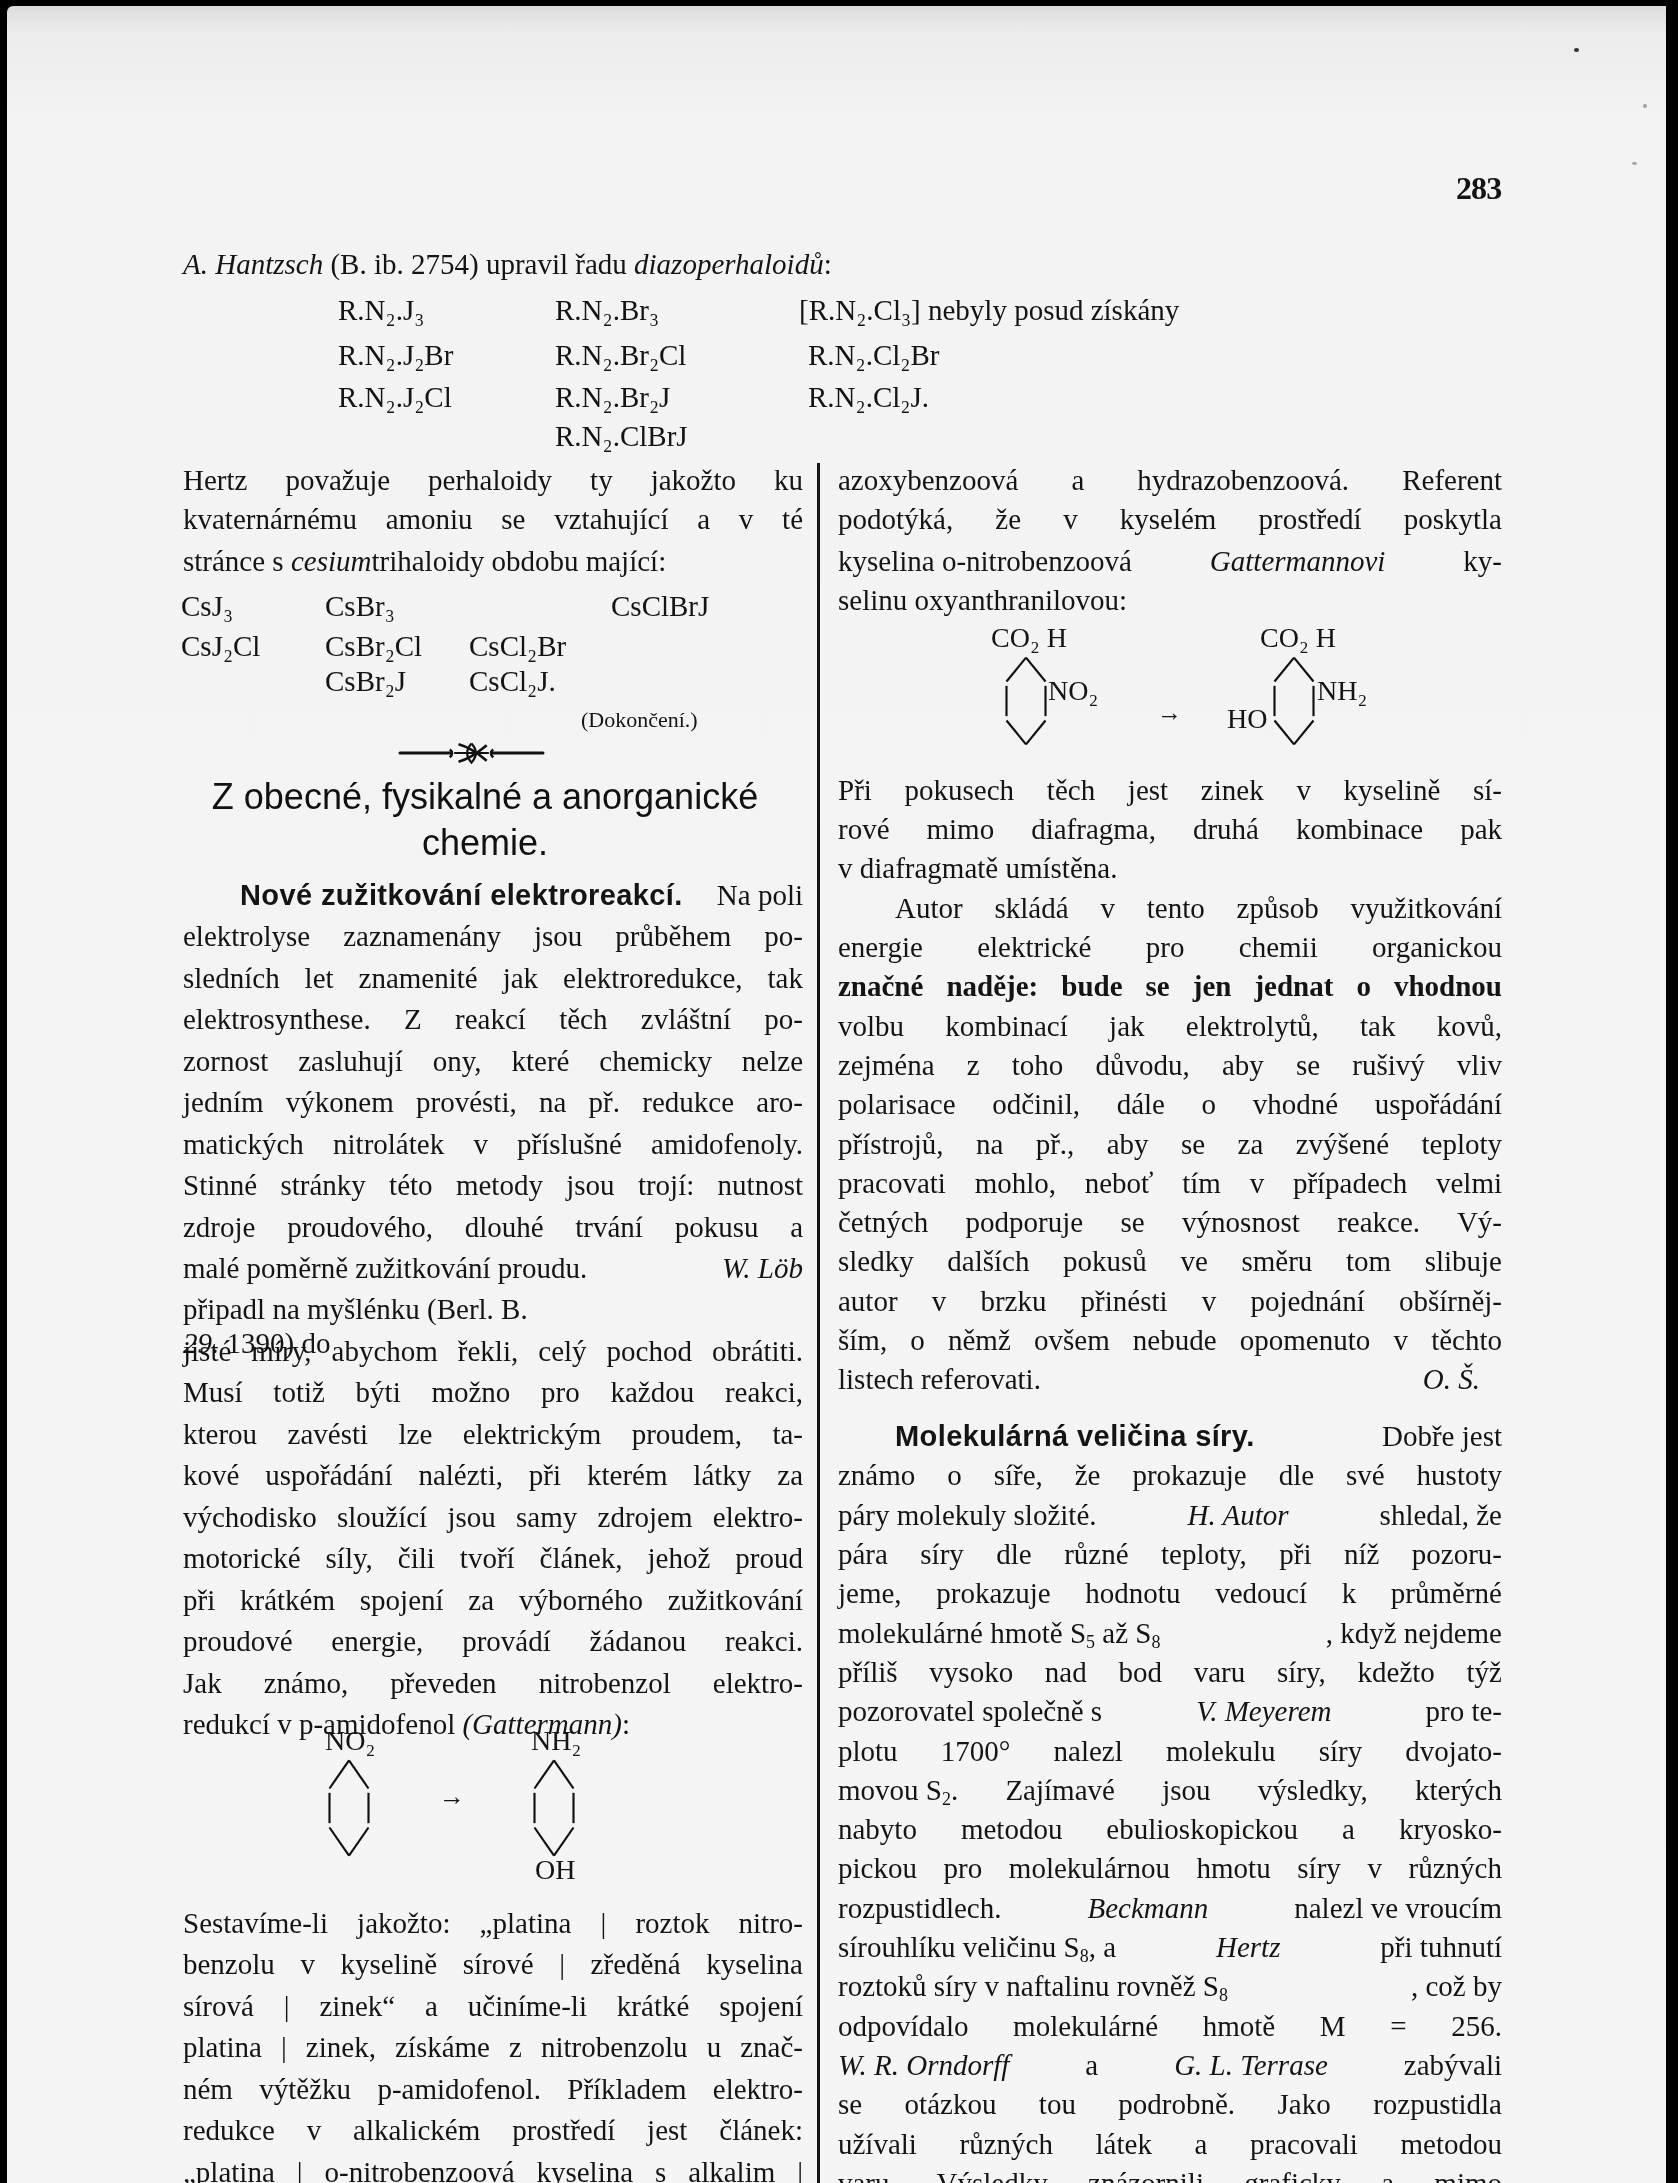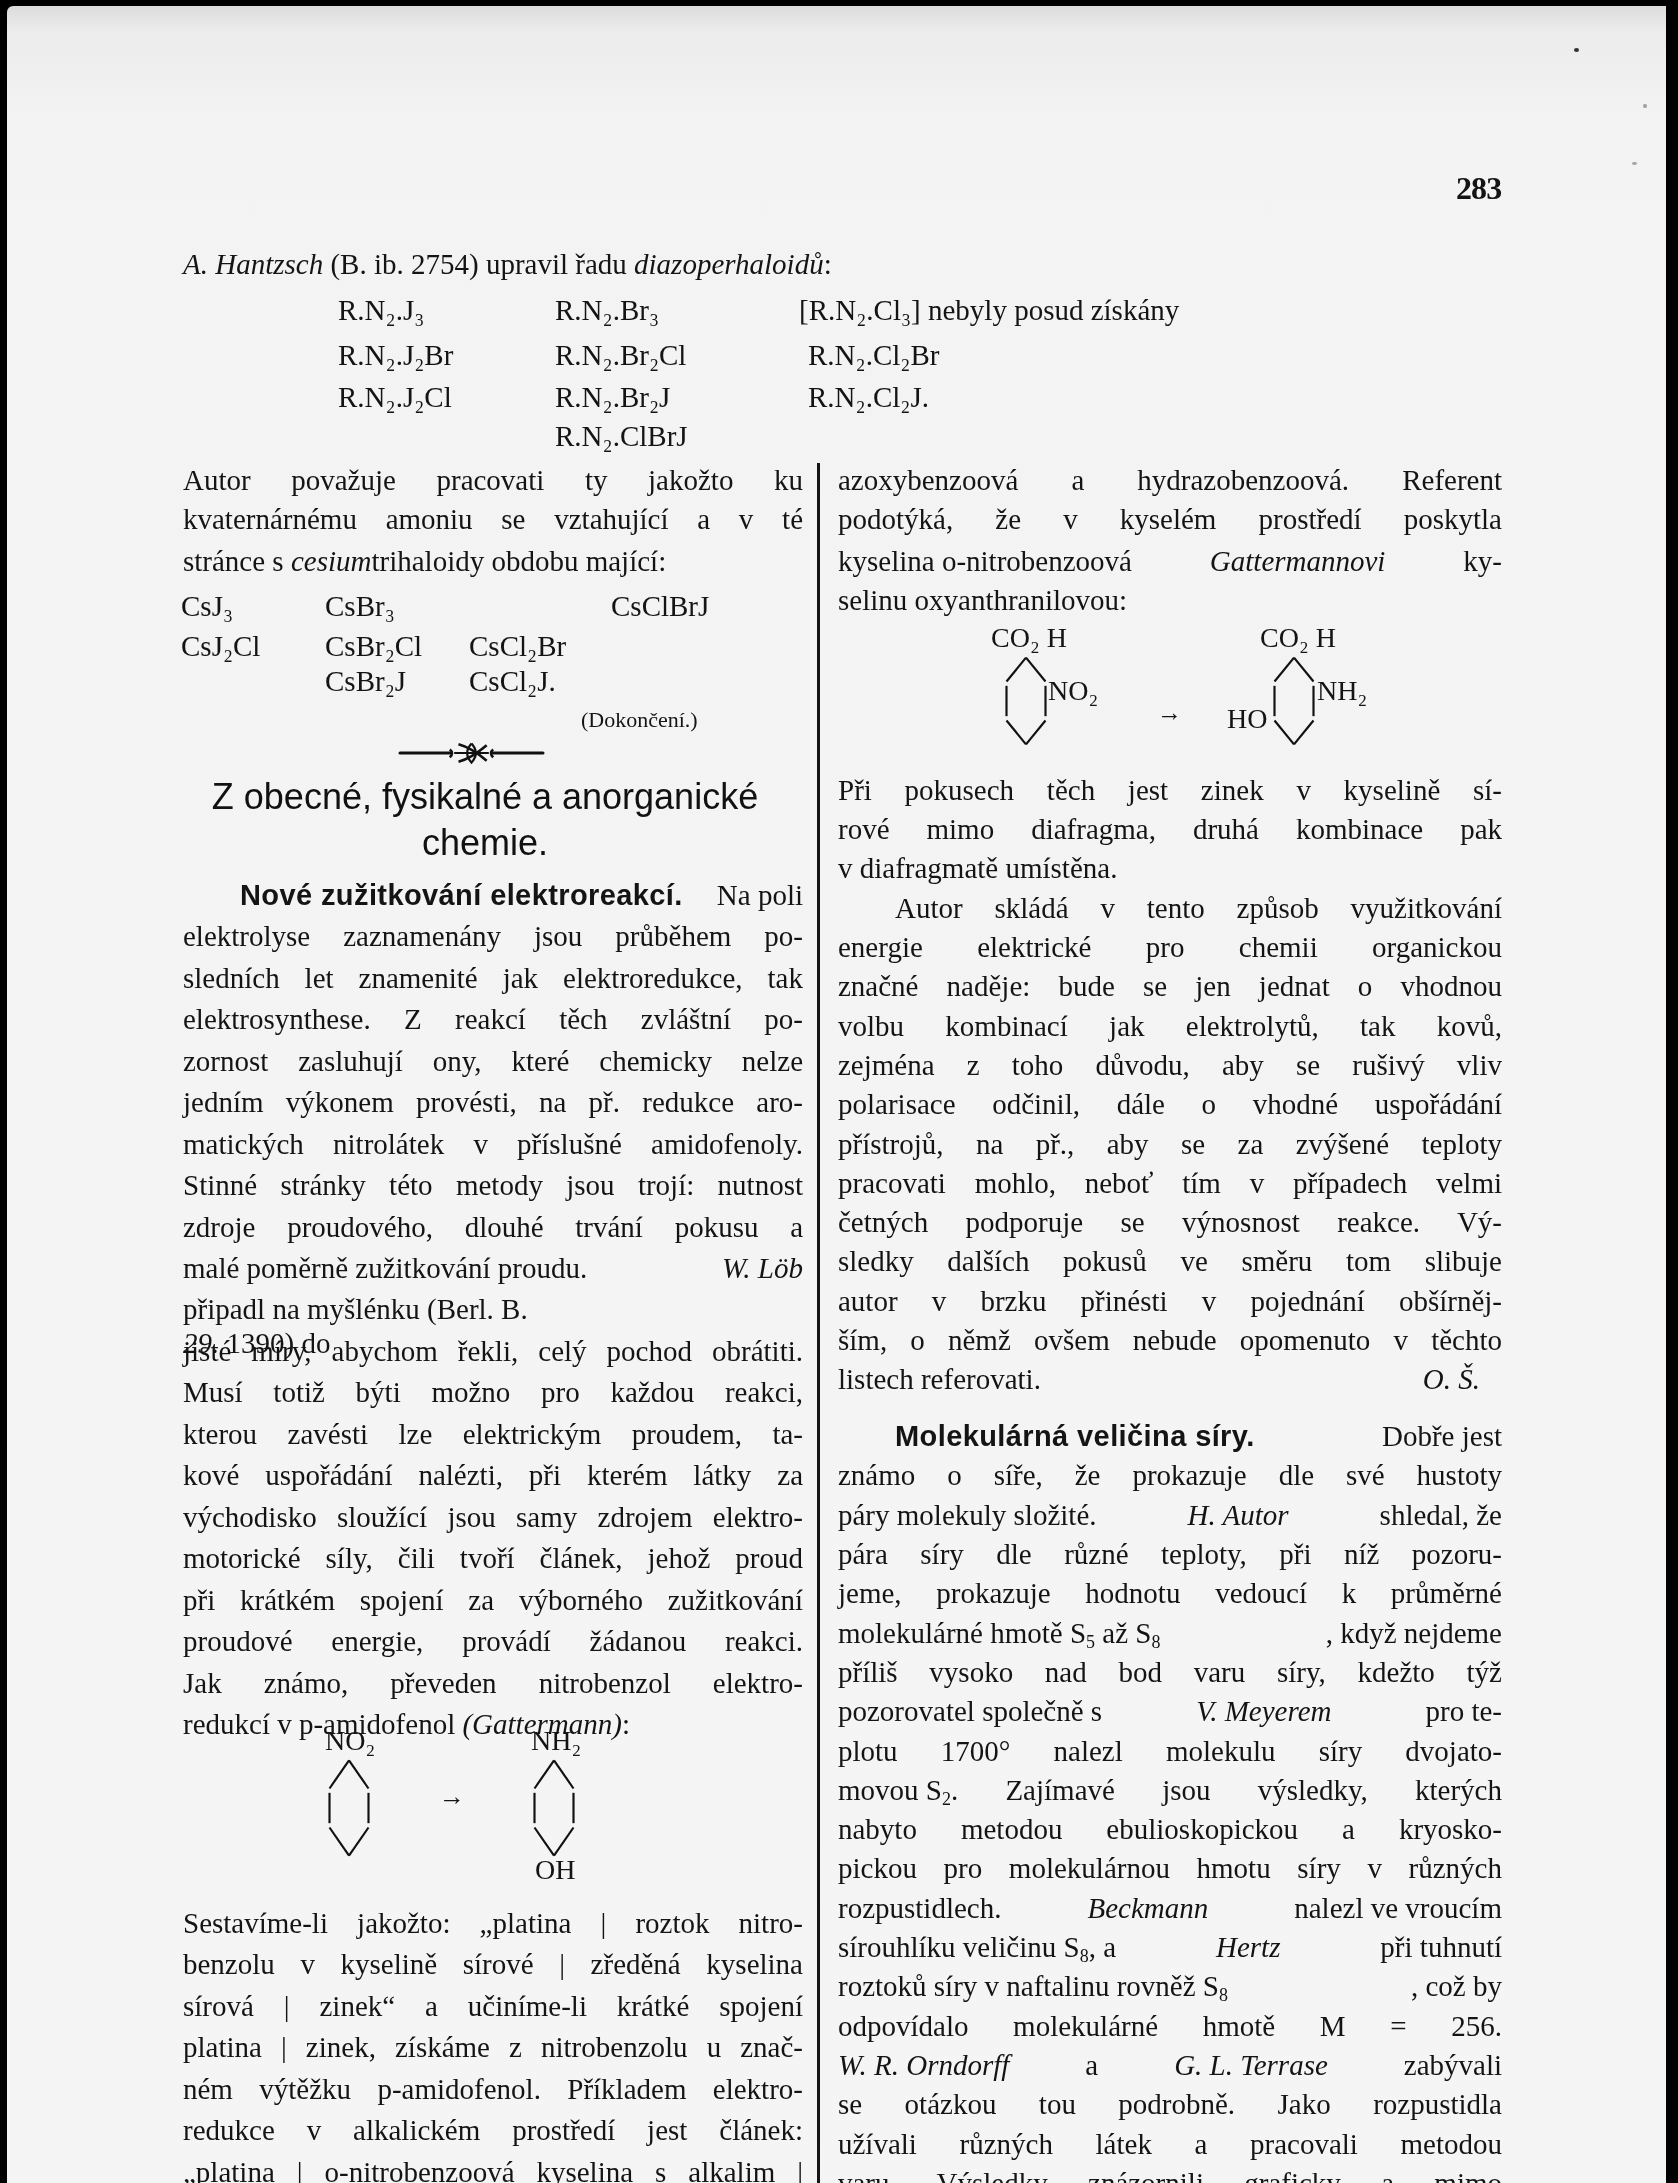--- a/index.html
+++ b/index.html
@@ -81,21 +81,21 @@
 
   <div class="formula-grid" style="left:338px; top:380px;">R.N₂.J₂Cl</div>
   <div class="formula-grid" style="left:555px; top:380px;">R.N₂.Br₂J</div>
   <div class="formula-grid" style="left:808px; top:380px;">R.N₂.Cl₂J.</div>
 
   <div class="formula-grid" style="left:555px; top:419px;">R.N₂.ClBrJ</div>
 </div>
 
 <div class="divider-rule"></div>
 
-<div class="line justify" style="left:183px; top:463px; width:620px; padding-left:0;">Autor považuje pracovati ty jakožto ku</div>
+<div class="line justify" style="left:183px; top:463px; width:620px; padding-left:0;">Hertz považuje perhaloidy ty jakožto ku</div>
 <div class="line justify" style="left:183px; top:502px; width:620px;">kvaternárnému amoniu se vztahující a v té</div>
 <div class="line" style="left:183px; top:544px;">
   <span>stránce s </span><i>cesium</i><span>trihaloidy obdobu mající:</span>
 </div>
 
 <div>
   <div class="formula-grid" style="left:181px; top:589px;">CsJ₃</div>
   <div class="formula-grid" style="left:325px; top:589px;">CsBr₃</div>
   <div class="formula-grid" style="left:611px; top:589px;">CsClBrJ</div>
 
@@ -224,21 +224,21 @@
   <div class="chem-label" style="left:1317px; top:675px;">NH₂</div>
   <div class="chem-label" style="left:1227px; top:703px;">HO</div>
 </div>
 
 <div class="line justify" style="left:838px; top:773px; width:664px;">Při pokusech těch jest zinek v kyselině sí-</div>
 <div class="line justify" style="left:838px; top:812px; width:664px;">rové mimo diafragma, druhá kombinace pak</div>
 <div class="line" style="left:838px; top:851px;">v diafragmatě umístěna.</div>
 
 <div class="line justify" style="left:895px; top:891px; width:607px;">Autor skládá v tento způsob využitkování</div>
 <div class="line justify" style="left:838px; top:930px; width:664px;">energie elektrické pro chemii organickou</div>
-<div class="line justify" style="left:838px; top:969px; width:664px;">značné naděje: bude se jen jednat o vhodnou</div>
+<div class="line justify" style="left:838px; top:969px; width:664px;font-weight:bold;">značné naděje: bude se jen jednat o vhodnou</div>
 <div class="line justify" style="left:838px; top:1009px; width:664px;">volbu kombinací jak elektrolytů, tak kovů,</div>
 <div class="line justify" style="left:838px; top:1048px; width:664px;">zejména z toho důvodu, aby se rušivý vliv</div>
 <div class="line justify" style="left:838px; top:1087px; width:664px;">polarisace odčinil, dále o vhodné uspořádání</div>
 <div class="line justify" style="left:838px; top:1127px; width:664px;">přístrojů, na př., aby se za zvýšené teploty</div>
 <div class="line justify" style="left:838px; top:1166px; width:664px;">pracovati mohlo, neboť tím v případech velmi</div>
 <div class="line justify" style="left:838px; top:1205px; width:664px;">četných podporuje se výnosnost reakce. Vý-</div>
 <div class="line justify" style="left:838px; top:1244px; width:664px;">sledky dalších pokusů ve směru tom slibuje</div>
 <div class="line justify" style="left:838px; top:1284px; width:664px;">autor v brzku přinésti v pojednání obšírněj-</div>
 <div class="line justify" style="left:838px; top:1323px; width:664px;">ším, o němž ovšem nebude opomenuto v těchto</div>
 <div class="line" style="left:838px; top:1362px; width:664px; display:flex; justify-content:space-between;">

